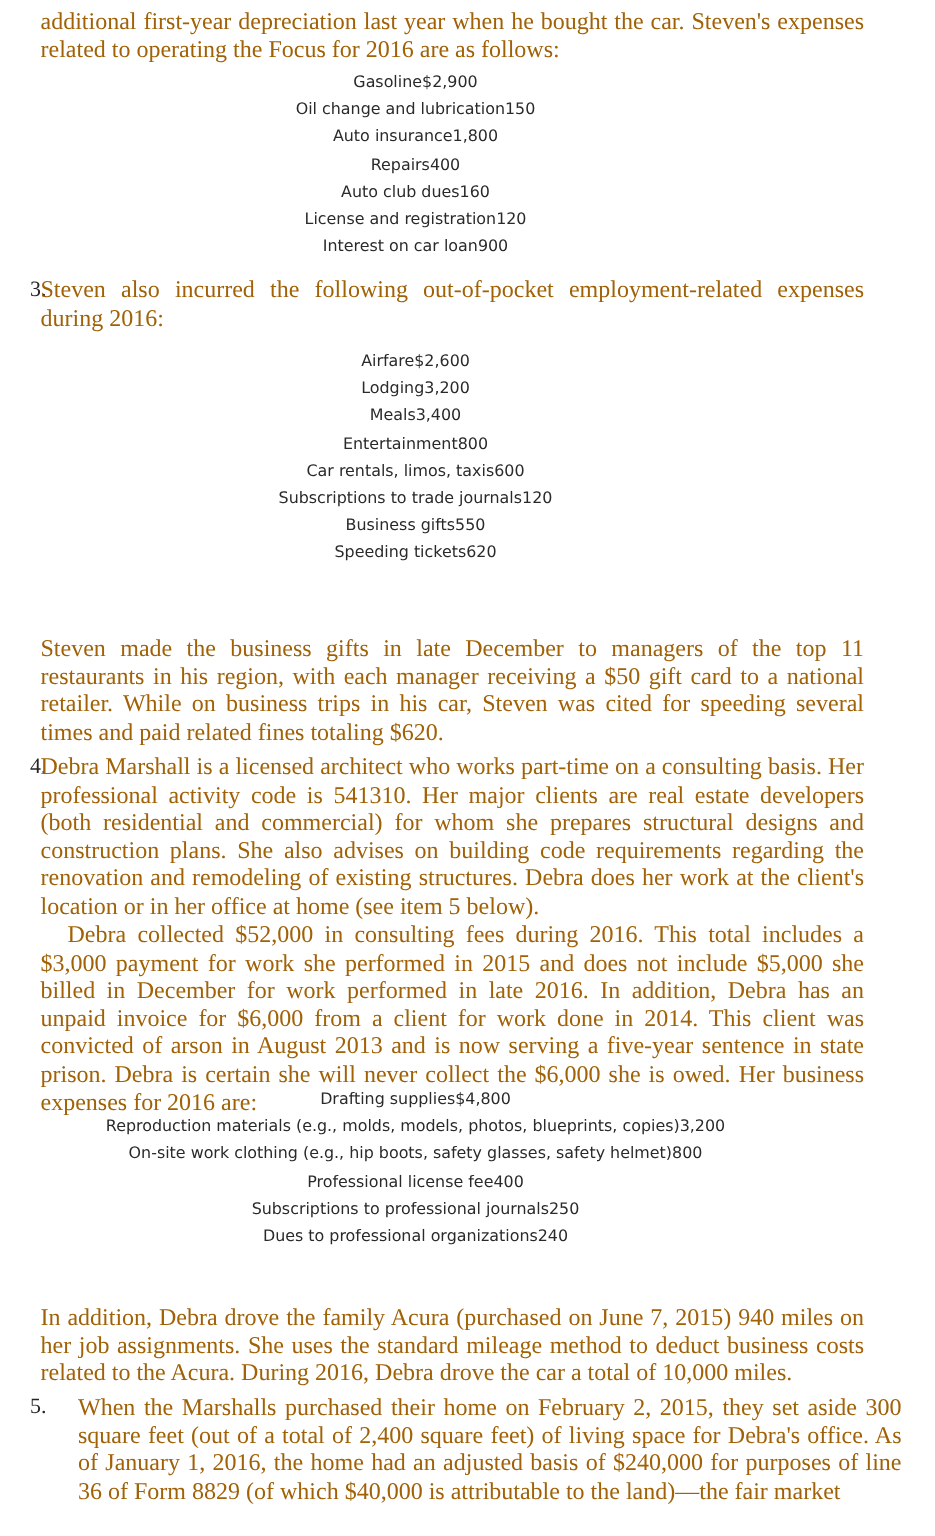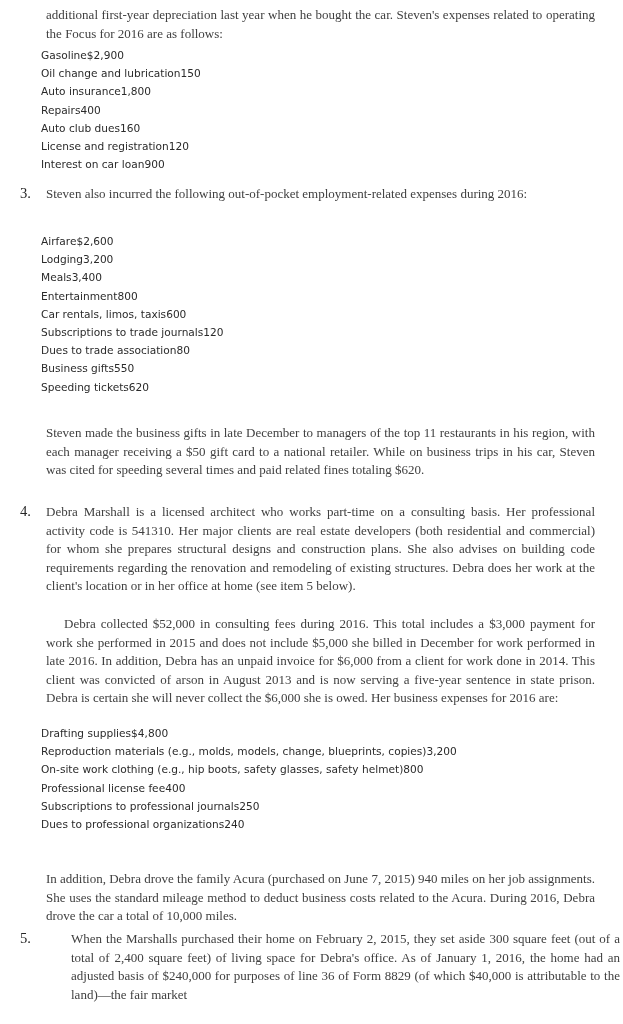--- a/index.html
+++ b/index.html
@@ -1,26 +1,26 @@
 <!DOCTYPE html>
 <html><head>
 <meta charset="utf-8">
 <style>
   html, body { margin: 0; padding: 0; background: #ffffff; }
   body { width: 623px; height: 1024px; overflow: hidden; position: relative; color: #222; }
   .page { position: absolute; left: 0; top: 0; width: 623px; }
   .para {
-    position: absolute; left: 46px; width: 549px;
-    font-family: "Liberation Serif", serif; font-size: 13px; line-height: 18.6px;
-    text-align: justify; color: #404040;
+    position: absolute; left: 27px; width: 549px;
+    font-family: "Liberation Serif", serif; font-size: 16px; line-height: 18.6px;
+    text-align: justify; color: #a16207;
   }
   .para.indent { text-indent: 18px; }
   .num { position: absolute; left: 20px; font-family: "Liberation Serif", serif; font-size: 14.6px; color: #262626; }
   .table { position: absolute; left: 41px; width: 472px; font-family: "DejaVu Sans", sans-serif; font-size: 10.6px; color: #2a2a2a; }
-  .row { display: flex; justify-content: flex-start; height: 18.2px; line-height: 18.2px; }
+  .row { display: flex; justify-content: center; height: 18.2px; line-height: 18.2px; }
   .row .amt { text-align: right; }
 </style>
 </head>
 <body>
 
 <div class="page">
 
   <div class="para" style="top:6px;">additional first-year depreciation last year when he bought the car. Steven's expenses related to operating the Focus for 2016 are as follows:</div>
 
   <div class="table" style="top:46px;">
@@ -76,24 +76,20 @@
       </div>
     <div class="row">
         <span>Car rentals, limos, taxis</span>
         <span class="amt">600</span>
       </div>
     <div class="row">
         <span>Subscriptions to trade journals</span>
         <span class="amt">120</span>
       </div>
     <div class="row">
-        <span>Dues to trade association</span>
-        <span class="amt">80</span>
-      </div>
-    <div class="row">
         <span>Business gifts</span>
         <span class="amt">550</span>
       </div>
     <div class="row">
         <span>Speeding tickets</span>
         <span class="amt">620</span>
       </div>
   </div>
 
   <div class="para" style="top:424px;">Steven made the business gifts in late December to managers of the top 11 restaurants in his region, with each manager receiving a $50 gift card to a national retailer. While on business trips in his car, Steven was cited for speeding several times and paid related fines totaling $620.</div>
@@ -101,21 +97,21 @@
   <div class="num" style="top:503px;">4.</div>
   <div class="para" style="top:503px;">Debra Marshall is a licensed architect who works part-time on a consulting basis. Her professional activity code is 541310. Her major clients are real estate developers (both residential and commercial) for whom she prepares structural designs and construction plans. She also advises on building code requirements regarding the renovation and remodeling of existing structures. Debra does her work at the client's location or in her office at home (see item 5 below).</div>
   <div class="para indent" style="top:615px;">Debra collected $52,000 in consulting fees during 2016. This total includes a $3,000 payment for work she performed in 2015 and does not include $5,000 she billed in December for work performed in late 2016. In addition, Debra has an unpaid invoice for $6,000 from a client for work done in 2014. This client was convicted of arson in August 2013 and is now serving a five-year sentence in state prison. Debra is certain she will never collect the $6,000 she is owed. Her business expenses for 2016 are:</div>
 
   <div class="table" style="top:724px;">
     <div class="row">
         <span>Drafting supplies</span>
         <span class="amt">$4,800</span>
       </div>
     <div class="row">
-        <span>Reproduction materials (e.g., molds, models, change, blueprints, copies)</span>
+        <span>Reproduction materials (e.g., molds, models, photos, blueprints, copies)</span>
         <span class="amt">3,200</span>
       </div>
     <div class="row">
         <span>On-site work clothing (e.g., hip boots, safety glasses, safety helmet)</span>
         <span class="amt">800</span>
       </div>
     <div class="row">
         <span>Professional license fee</span>
         <span class="amt">400</span>
       </div>

